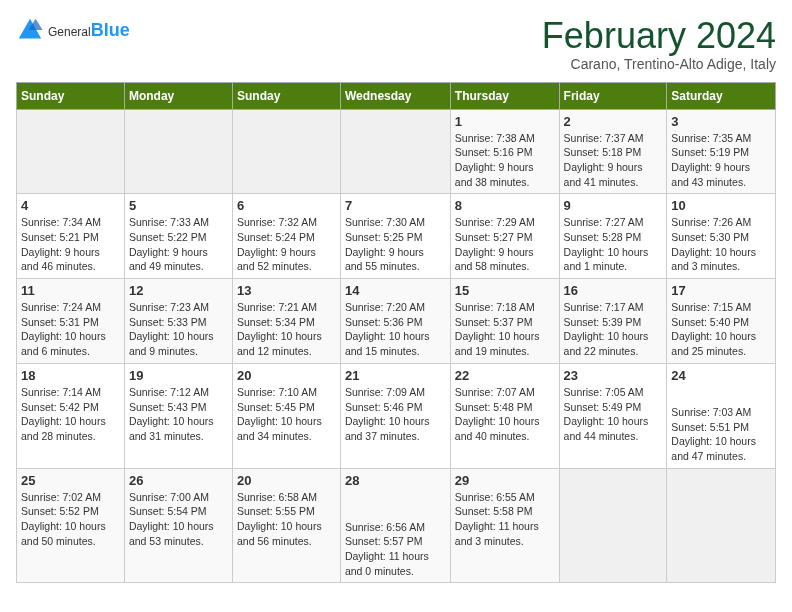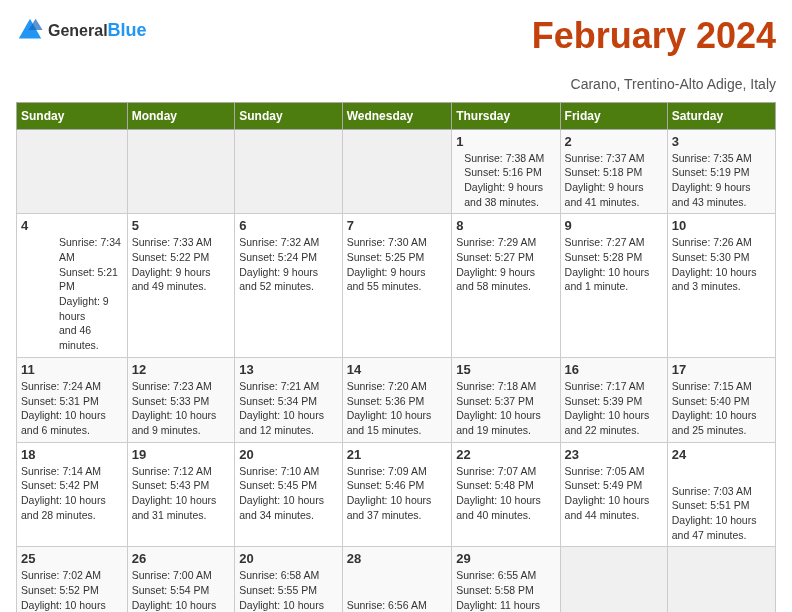--- a/index.html
+++ b/index.html
@@ -15,46 +15,45 @@
       justify-content: space-between;
       align-items: flex-start;
       margin-bottom: 10px;
     }
     .logo {
       display: flex;
       align-items: center;
       gap: 4px;
     }
     .logo-text-general {
-      font-size: 16px;
-      font-weight: bold;
+      font-size: 12px;
+      font-weight: normal;
       color: #333;
     }
     .logo-text-blue {
       font-size: 18px;
       font-weight: bold;
       color: #2196F3;
     }
     .logo-icon {
       width: 28px;
       height: 28px;
     }
     .title-block {
       text-align: right;
     }
     .month-year {
       font-size: 36px;
-      font-weight: bold;
-      color: #c2410c;
+      font-weight: normal;
+      color: #14532d;
       line-height: 1.1;
     }
     .location {
       font-size: 14px;
       color: #555;
-      margin-top: 20px;
     }
     table {
       width: 100%;
       border-collapse: collapse;
       font-size: 11px;
     }
     thead tr th {
       background-color: #4d7c0f;
       color: #fff;
       padding: 6px 4px;
@@ -122,21 +121,21 @@
       </tr>
   </thead>
   <tbody id="calendar-body">
   <tr>
         <td class="empty-cell"></td>
         <td class="empty-cell"></td>
         <td class="empty-cell"></td>
         <td class="empty-cell"></td>
         <td>
           <span class="day-number">1</span>
-          <div class="day-info" style="white-space: pre-line; margin-left: 8px;">Sunrise: 7:38 AM
+          <div class="day-info" style="white-space: pre-line;">Sunrise: 7:38 AM
 Sunset: 5:16 PM
 Daylight: 9 hours
 and 38 minutes.</div>
         </td>
         <td>
           <span class="day-number">2</span>
           <div class="day-info" style="white-space: pre-line;">Sunrise: 7:37 AM
 Sunset: 5:18 PM
 Daylight: 9 hours
 and 41 minutes.</div>
@@ -145,21 +144,21 @@
           <span class="day-number">3</span>
           <div class="day-info" style="white-space: pre-line;">Sunrise: 7:35 AM
 Sunset: 5:19 PM
 Daylight: 9 hours
 and 43 minutes.</div>
         </td>
       </tr>
       <tr>
         <td>
           <span class="day-number">4</span>
-          <div class="day-info" style="white-space: pre-line; margin-left: 38px;">Sunrise: 7:34 AM
+          <div class="day-info" style="white-space: pre-line;">Sunrise: 7:34 AM
 Sunset: 5:21 PM
 Daylight: 9 hours
 and 46 minutes.</div>
         </td>
         <td>
           <span class="day-number">5</span>
           <div class="day-info" style="white-space: pre-line;">Sunrise: 7:33 AM
 Sunset: 5:22 PM
 Daylight: 9 hours
 and 49 minutes.</div>

